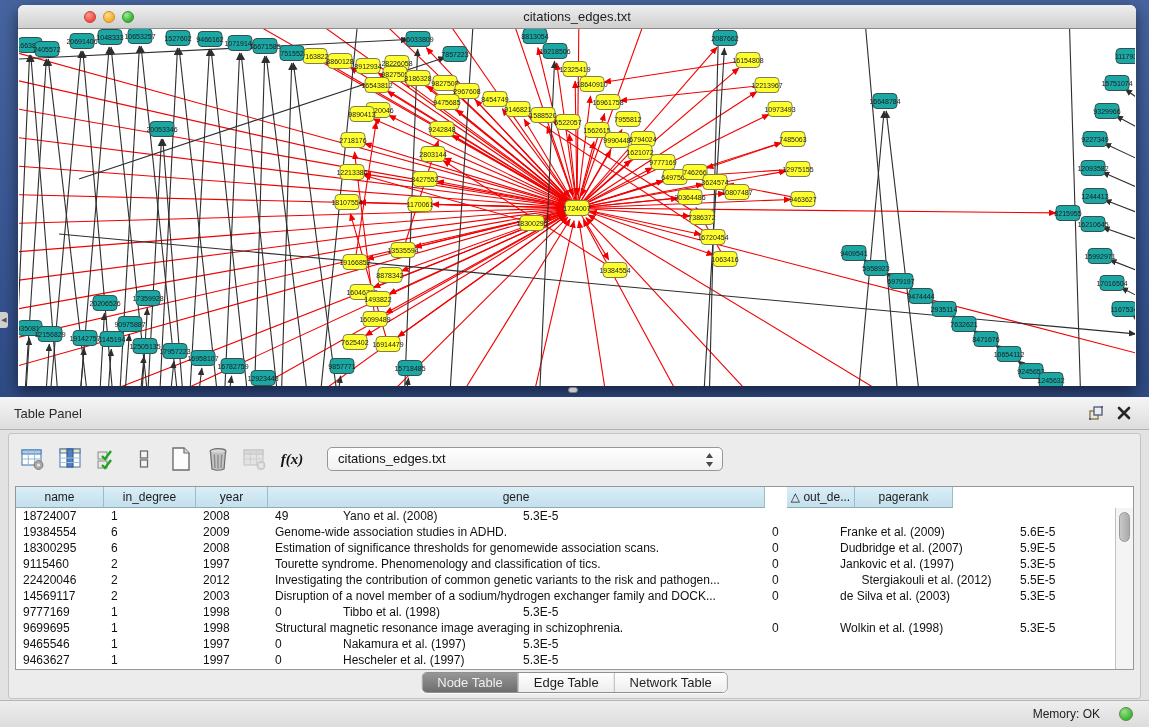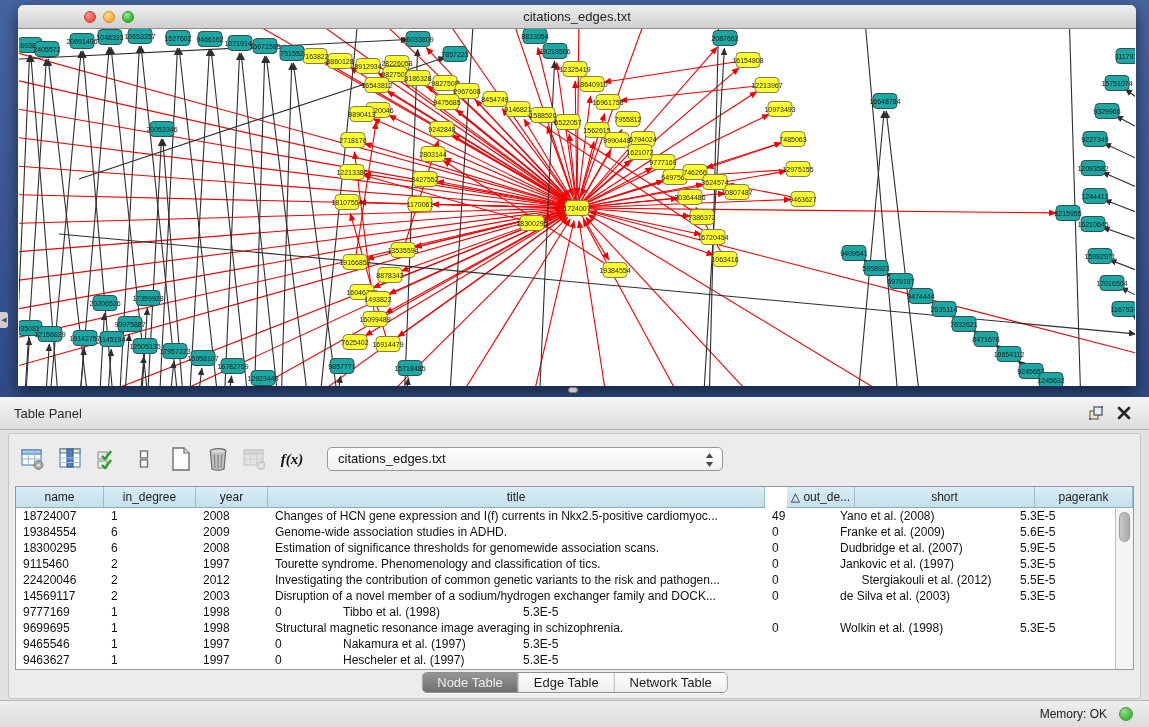--- a/index.html
+++ b/index.html
@@ -69,21 +69,21 @@
   .tabs { position: absolute; left: 50%; transform: translateX(-50%); bottom: 5px;
     display: flex; height: 21px; border: 1px solid #8f8f8f; border-radius: 5px;
     overflow: hidden; background: #fff; box-shadow: 0 1px 1px rgba(255,255,255,.8); }
   .tab { font-size: 13px; line-height: 20px; padding: 0 15px; color: #1e1e1e;
     background: linear-gradient(#ffffff,#ededed); border-left: 1px solid #b5b5b5; }
   .tab:first-child { border-left: none; }
   .tab.selected { background: linear-gradient(#969696,#6e6e6e); color: #efefef; }
   
   .statusbar { position: absolute; left: 0; right: 0; bottom: 0; height: 27px;
     background: linear-gradient(#eeeeee,#dcdcdc); border-top: 1px solid #b5b5b5;
-    display: flex; align-items: center; justify-content: flex-end; padding-right: 16px; gap: 12px; }
+    display: flex; align-items: center; justify-content: flex-end; padding-right: 16px; gap: 19px; }
   .mem-label { font-size: 12px; color: #222; }
   .mem-dot { width: 14px; height: 14px; border-radius: 50%;
     background: radial-gradient(circle at 35% 30%, #97e08a, #3db832 70%); border: 1px solid #5a8a48; }
 </style>
 </head>
 <body>
 
 <div class="desktop">
   <div class="net-window">
     <div class="titlebar">
@@ -813,31 +813,29 @@
           </svg>
         </span>
       </div>
     </div>
 
     <div class="dtable">
       <div class="thead" id="thead">
           <div class="th" style="width: 88px;">name</div>
           <div class="th" style="width: 92px;">in_degree</div>
           <div class="th" style="width: 72px;">year</div>
-          <div class="th" style="width: 497px;">title</div>
+          <div class="th" style="width: 497px;">gene</div>
           <div class="th" style="width: 68px; margin-left: 22px;">△ out_de...</div>
-          <div class="th" style="width: 180px;">short</div>
           <div class="th" style="width: 98px;">pagerank</div>
         </div>
       <div id="tbody">
           <div class="trow">
             <div class="td" style="width: 88px;">18724007</div>
             <div class="td" style="width: 92px;">1</div>
             <div class="td" style="width: 72px;">2008</div>
-            <div class="td" style="width: 497px;">Changes of HCN gene expression and I(f) currents in Nkx2.5-positive cardiomyoc...</div>
             <div class="td" style="width: 68px;">49</div>
             <div class="td" style="width: 180px;">Yano et al. (2008)</div>
             <div class="td" style="width: 98px;">5.3E-5</div>
           </div>
           <div class="trow">
             <div class="td" style="width: 88px;">19384554</div>
             <div class="td" style="width: 92px;">6</div>
             <div class="td" style="width: 72px;">2009</div>
             <div class="td" style="width: 497px;">Genome-wide association studies in ADHD.</div>
             <div class="td" style="width: 68px;">0</div>

